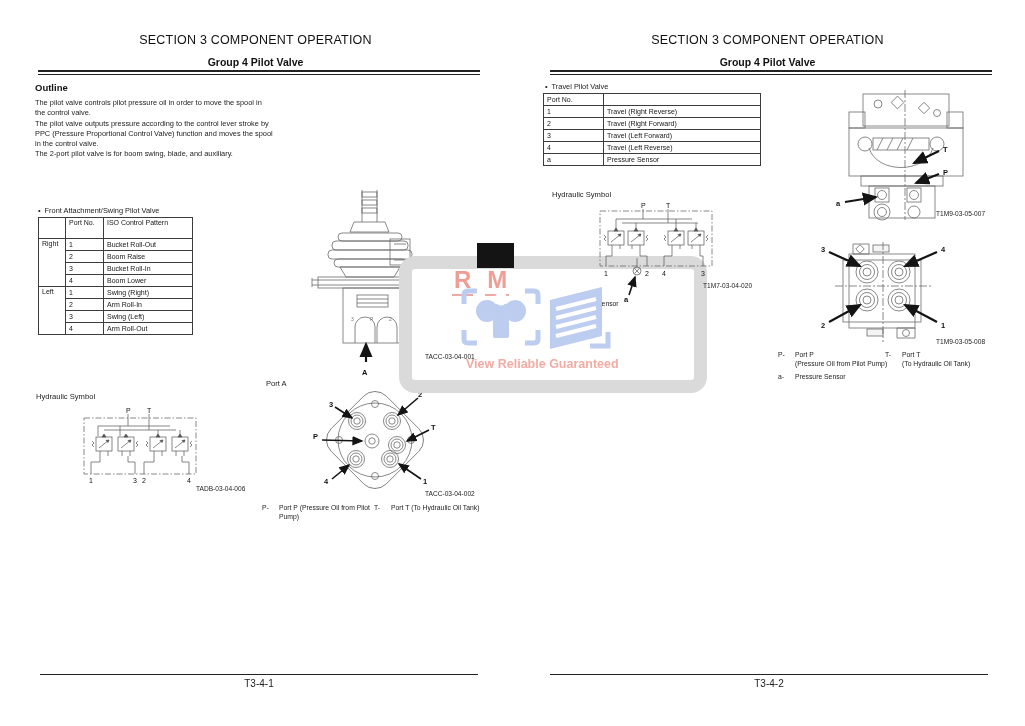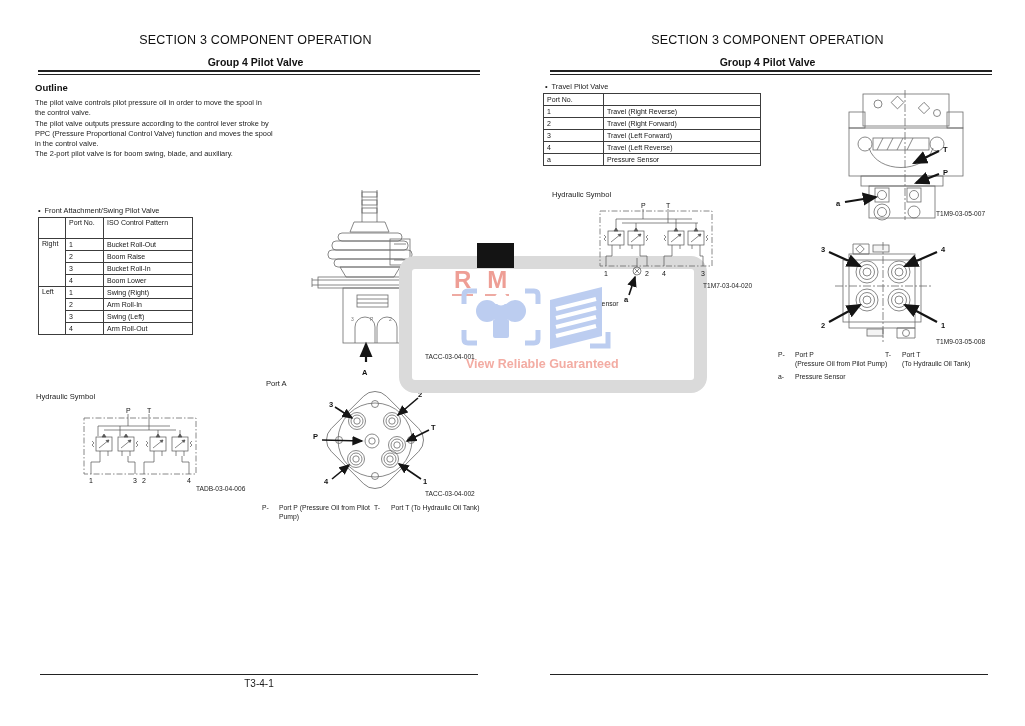--- a/index.html
+++ b/index.html
@@ -478,20 +478,21 @@
     <span class="abs" style="left:17px;top:0;">Port P</span>
     <span class="abs" style="left:17px;top:9px;white-space:nowrap;">(Pressure Oil from Pilot Pump)</span>
     <span class="abs" style="left:107px;top:0;">T-</span>
     <span class="abs" style="left:124px;top:0;">Port T</span>
     <span class="abs" style="left:124px;top:9px;white-space:nowrap;">(To Hydraulic Oil Tank)</span>
     <span class="abs" style="left:0;top:22px;">a-</span>
     <span class="abs" style="left:17px;top:22px;white-space:nowrap;">Pressure Sensor</span>
   </div>
 
   <div class="abs footer-line" style="left:550px;top:674px;width:438px;"></div>
+  <div class="abs footer-num" style="left:550px;top:678px;width:438px;">T3-4-2</div>
 
   <div class="abs wm-box"></div>
   <div class="abs wm-black"></div>
   <div class="abs wm-rm">
     <span>R</span><span>M</span>
   </div>
   <svg class="abs z3" style="left:458px;top:282px;" width="152" height="74">
     <g stroke="#bccdf0" stroke-width="5" fill="none">
       <path d="M6,22 V13 Q6,9 10,9 H19"></path>
       <path d="M67,9 H76 Q80,9 80,13 V22"></path>

